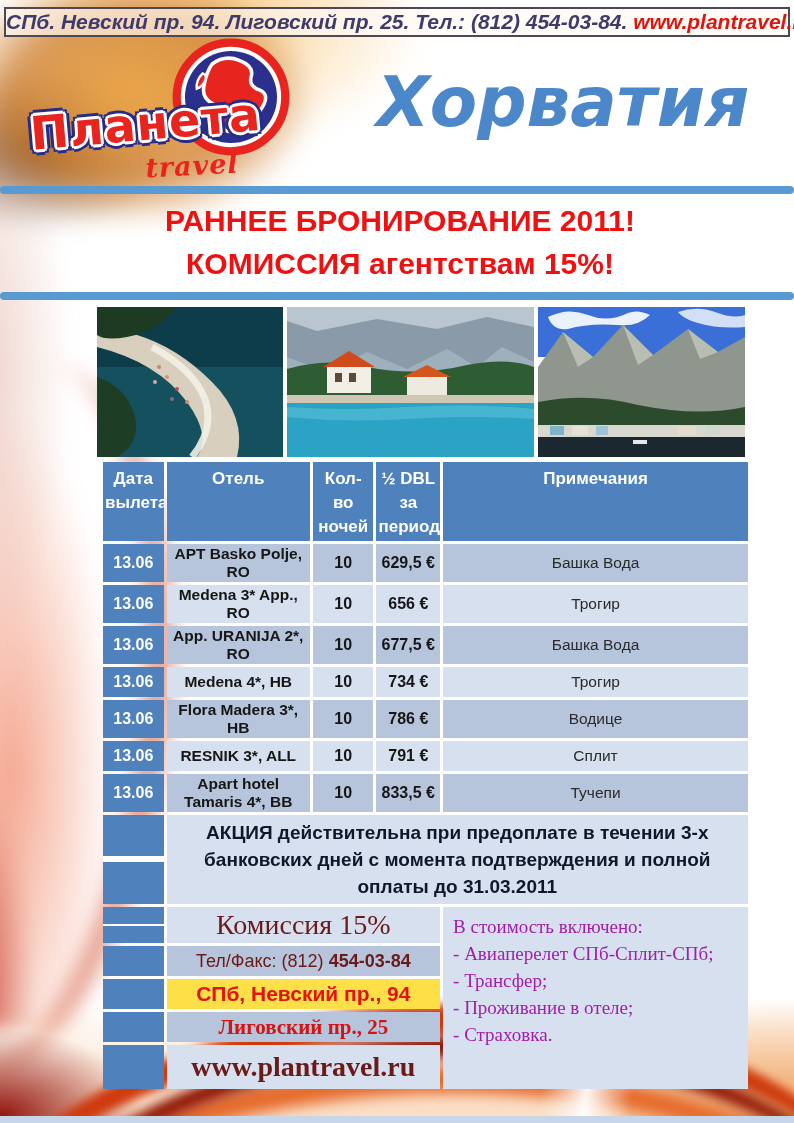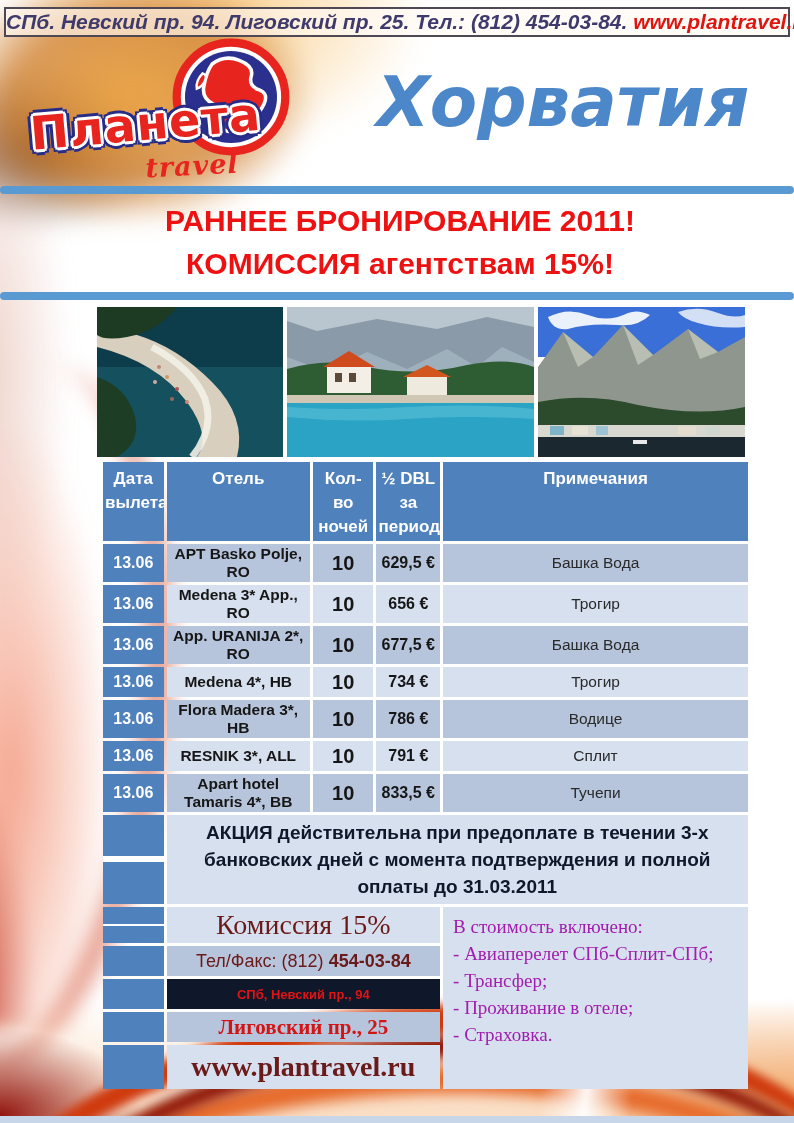--- a/index.html
+++ b/index.html
@@ -101,39 +101,39 @@
   table.offer td, table.offer th{overflow:hidden;}
   th.h{
     background:#4f81bd;color:#fff;font-weight:bold;font-size:17px;line-height:24px;
     vertical-align:top;padding:5px 2px 2px;height:50px;text-align:center;
   }
   td.date{background:#4f81bd;color:#fff;font-weight:bold;font-size:16px;text-align:center;height:28px;}
   tr.dark td.c{background:#b7c5dc;}
   tr.light td.c{background:#d7e0ee;}
   td.c{text-align:center;color:#161616;height:28px;}
   td.hotel{font-weight:bold;font-size:15.5px;}
-  td.nights{font-weight:600;font-size:20px;}
+  td.nights{font-weight:600;font-size:16px;}
   td.price{font-weight:bold;font-size:16px;}
   td.note{font-size:15.5px;color:#2a2a2a;}
   td.date-split{
     background:linear-gradient(to bottom,#4f81bd 0 46%,#ffffff 46% 53%,#4f81bd 53% 100%);
     height:78px;
   }
   td.date-split2{
     background:linear-gradient(to bottom,#4f81bd 0 46%,#ffffff 46% 53%,#4f81bd 53% 100%);
   }
   td.akcia{
     background:#d7e0ee;color:#0f172a;font-weight:bold;font-size:19px;line-height:27px;
     text-align:center;padding:4px 12px;
   }
   td.commission{background:#d7e0ee;text-align:center;height:34px;
     font-family:"Liberation Serif","DejaVu Serif",serif;font-weight:normal;font-size:28px;color:#6b1a1a;}
   td.phone{background:#b7c5dc;text-align:center;height:26px;font-size:18px;color:#6b1a1a;}
   td.phone b{font-weight:bold;}
-  td.addr1{background:#0f172a;text-align:center;height:28px;font-weight:bold;font-size:13px;color:#e21313;}
+  td.addr1{background:#fde047;text-align:center;height:28px;font-weight:bold;font-size:21px;color:#e21313;}
   td.addr2{background:#b7c5dc;text-align:center;height:28px;
     font-family:"Liberation Serif","DejaVu Serif",serif;font-weight:bold;font-size:21px;color:#d31414;}
   td.site{background:#d7e0ee;text-align:center;height:42px;
     font-family:"Liberation Serif","DejaVu Serif",serif;font-weight:bold;font-size:28px;color:#6b1a1a;}
   td.site a{color:#6b1a1a;text-decoration:none;}
   td.included{
     background:#d7e0ee;vertical-align:top;padding:6px 10px;
     font-family:"Liberation Serif","DejaVu Serif",serif;font-size:19px;line-height:27px;color:#a21caf;
   }
 </style>

